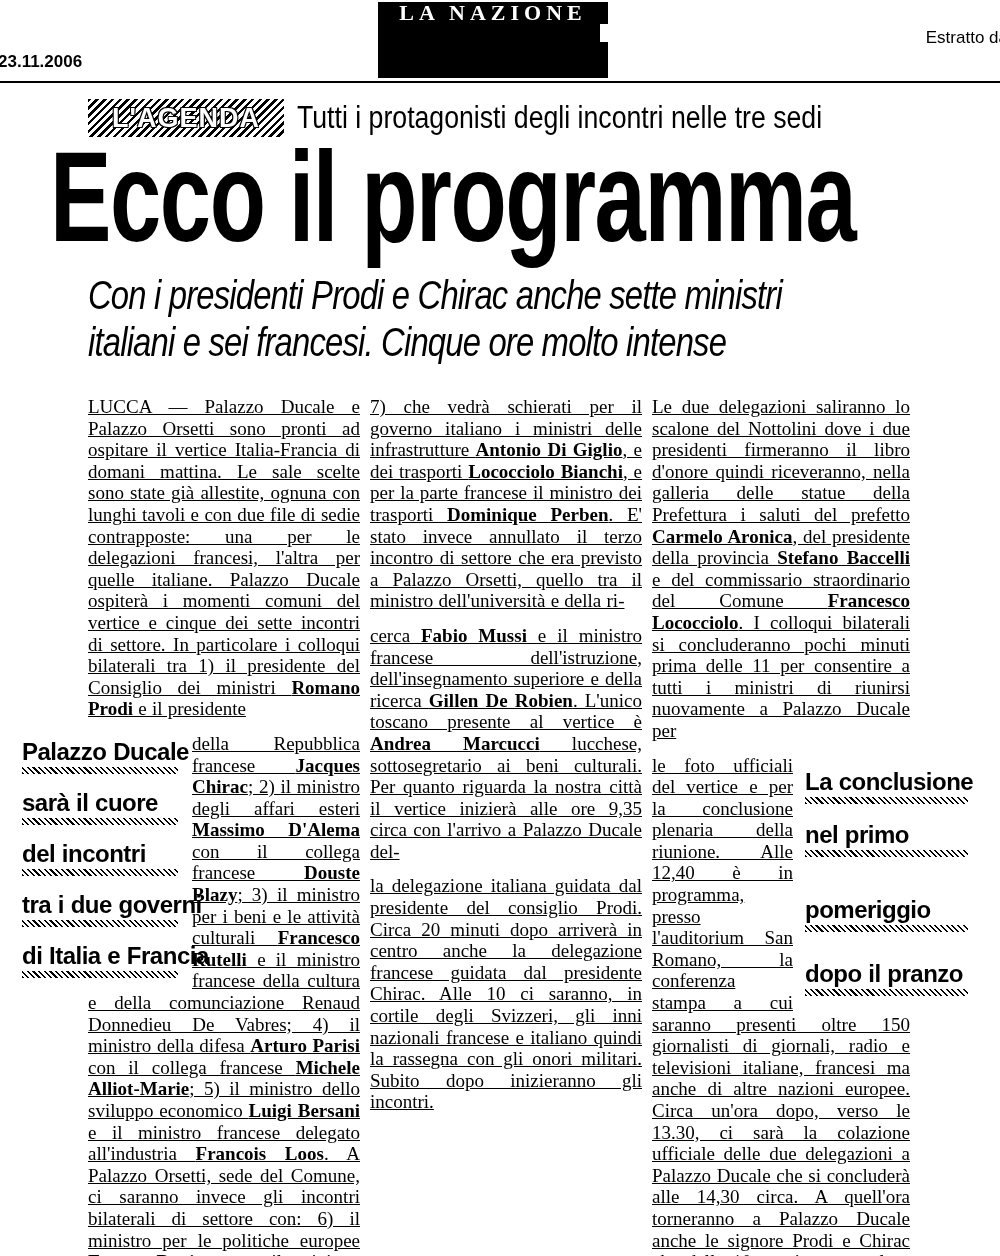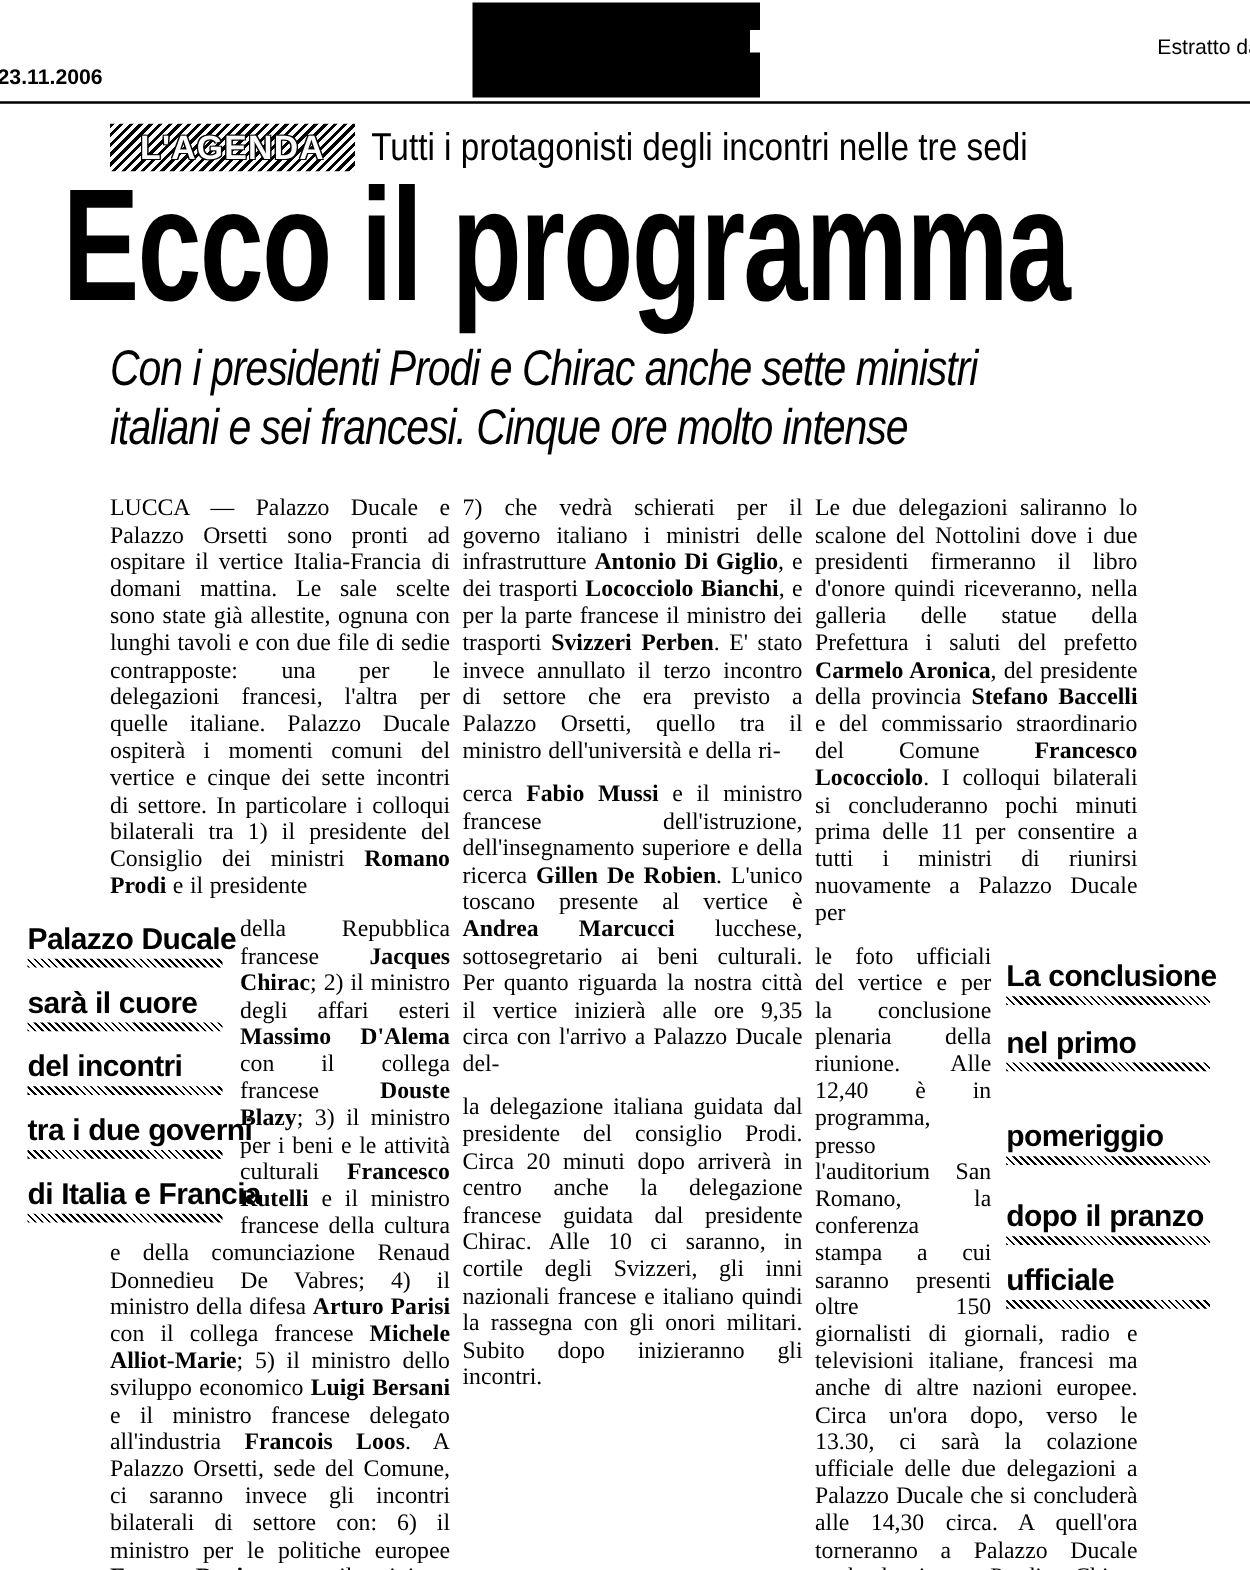--- a/index.html
+++ b/index.html
@@ -65,20 +65,21 @@
 
   
   .article { margin:30px 0 0 88px; display:flex; gap:10px; }
   .col { flex:0 0 auto; }
   .col-1 { width:272px; }
   .col-2 { width:272px; }
   .col-3 { width:258px; }
   .para {
     font-size:19px; line-height:21.6px; text-align:justify; margin:0;
     word-spacing:0.5px;
+    text-decoration:underline;
   }
   .para + .para { margin-top:13px; }
   .para b { font-weight:700; }
 
   
   .inset { background:#fff; }
   .inset-left  { float:left;  width:156px; margin:6px 14px 6px -66px; }
   .inset-right { float:right; width:163px; margin:14px -58px 6px 12px; }
   .inset-line { margin-bottom:16px; }
   .inset-line:last-child { margin-bottom:0; }
@@ -90,20 +91,21 @@
     height:7px; margin-top:2px;
     background:repeating-linear-gradient(45deg, #000 0 1.5px, #fff 1.5px 4px);
   }
 </style>
 </head>
 <body>
 
 <div class="masthead">
   <div class="date">23.11.2006</div>
   <div class="logo">
+    <div class="logo-sub">LA NAZIONE</div>
     <div class="logo-notch"></div>
   </div>
   <div class="estratto">Estratto da</div>
   <div class="rule-top"></div>
 </div>
 
 <div class="kicker-row">
   <div class="badge">
     <span class="badge-text">L'AGENDA</span>
   </div>
@@ -142,21 +144,21 @@
         </span>
         <span class="inset-line" style="display:block;">
           <span class="inset-line-text" style="display:block;">di Italia e Francia</span>
           <span class="inset-rule" style="display:block;"></span>
         </span>
       </span><span>della Repubblica francese <b>Jacques Chirac</b>; 2) il ministro degli affari esteri <b>Massimo D'Alema</b> con il collega francese <b>Douste Blazy</b>; 3) il ministro per i beni e le attività culturali <b>Francesco Rutelli</b> e il ministro francese della cultura e della comunciazione Renaud Donnedieu De Vabres; 4) il ministro della difesa <b>Arturo Parisi</b> con il collega francese <b>Michele Alliot-Marie</b>; 5) il ministro dello sviluppo economico <b>Luigi Bersani</b> e il ministro francese delegato all'industria <b>Francois Loos</b>. A Palazzo Orsetti, sede del Comune, ci saranno invece gli incontri bilaterali di settore con: 6) il ministro per le politiche europee <b>Emma Bonino</b> con il ministro francese delegato agli affari europei ; e il tavolo "triangolare"</span>
     </p>
   </div>
 
   <div class="col col-2">
-    <p class="para">7) che vedrà schierati per il governo italiano i ministri delle infrastrutture <b>Antonio Di Giglio</b>, e dei trasporti <b>Lococciolo Bianchi</b>, e per la parte francese il ministro dei trasporti <b>Svizzeri Perben</b>. E' stato invece annullato il terzo incontro di settore che era previsto a Palazzo Orsetti, quello tra il ministro dell'università e della ri-</p>
+    <p class="para">7) che vedrà schierati per il governo italiano i ministri delle infrastrutture <b>Antonio Di Giglio</b>, e dei trasporti <b>Lococciolo Bianchi</b>, e per la parte francese il ministro dei trasporti <b>Dominique Perben</b>. E' stato invece annullato il terzo incontro di settore che era previsto a Palazzo Orsetti, quello tra il ministro dell'università e della ri-</p>
     <p class="para">cerca <b>Fabio Mussi</b> e il ministro francese dell'istruzione, dell'insegnamento superiore e della ricerca <b>Gillen De Robien</b>. L'unico toscano presente al vertice è <b>Andrea Marcucci</b> lucchese, sottosegretario ai beni culturali. Per quanto riguarda la nostra città il vertice inizierà alle ore 9,35 circa con l'arrivo a Palazzo Ducale del-</p>
     <p class="para">la delegazione italiana guidata dal presidente del consiglio Prodi. Circa 20 minuti dopo arriverà in centro anche la delegazione francese guidata dal presidente Chirac. Alle 10 ci saranno, in cortile degli Svizzeri, gli inni nazionali francese e italiano quindi la rassegna con gli onori militari. Subito dopo inizieranno gli incontri.</p>
   </div>
 
   <div class="col col-3">
     <p class="para">Le due delegazioni saliranno lo scalone del Nottolini dove i due presidenti firmeranno il libro d'onore quindi riceveranno, nella galleria delle statue della Prefettura i saluti del prefetto <b>Carmelo Aronica</b>, del presidente della provincia <b>Stefano Baccelli</b> e del commissario straordinario del Comune <b>Francesco Lococciolo</b>. I colloqui bilaterali si concluderanno pochi minuti prima delle 11 per consentire a tutti i ministri di riunirsi nuovamente a Palazzo Ducale per</p>
     <p class="para">
       <span class="inset inset-right" style="display:block;">
         <span class="inset-line" style="display:block;">
           <span class="inset-line-text" style="display:block;">La conclusione</span>
@@ -167,21 +169,17 @@
           <span class="inset-rule" style="display:block;"></span>
         </span>
         <span class="inset-line" style="display:block;">
           <span class="inset-line-text" style="display:block;margin-top:40px;">pomeriggio</span>
           <span class="inset-rule" style="display:block;"></span>
         </span>
         <span class="inset-line" style="display:block;margin-top:29px;">
           <span class="inset-line-text" style="display:block;">dopo il pranzo</span>
           <span class="inset-rule" style="display:block;"></span>
         </span>
-        <span class="inset-line" style="display:block;">
-          <span class="inset-line-text" style="display:block;">ufficiale</span>
-          <span class="inset-rule" style="display:block;"></span>
-        </span>
       </span><span>le foto ufficiali del vertice e per la conclusione plenaria della riunione. Alle 12,40 è in programma, presso l'auditorium San Romano, la conferenza stampa a cui saranno presenti oltre 150 giornalisti di giornali, radio e televisioni italiane, francesi ma anche di altre nazioni europee. Circa un'ora dopo, verso le 13.30, ci sarà la colazione ufficiale delle due delegazioni a Palazzo Ducale che si concluderà alle 14,30 circa. A quell'ora torneranno a Palazzo Ducale anche le signore Prodi e Chirac che dalle 10 seguiranno un loro programma che tra l'altro comprenderà la presenza al Teatro del Giglio per seguire le prove di Bohème. Verso le 15 dovrebbe esserci il commiato con la partenza prima della delegazione francese poi di quella italiana.</span>
     </p>
   </div>
 
 </div>
 
 </body></html>

